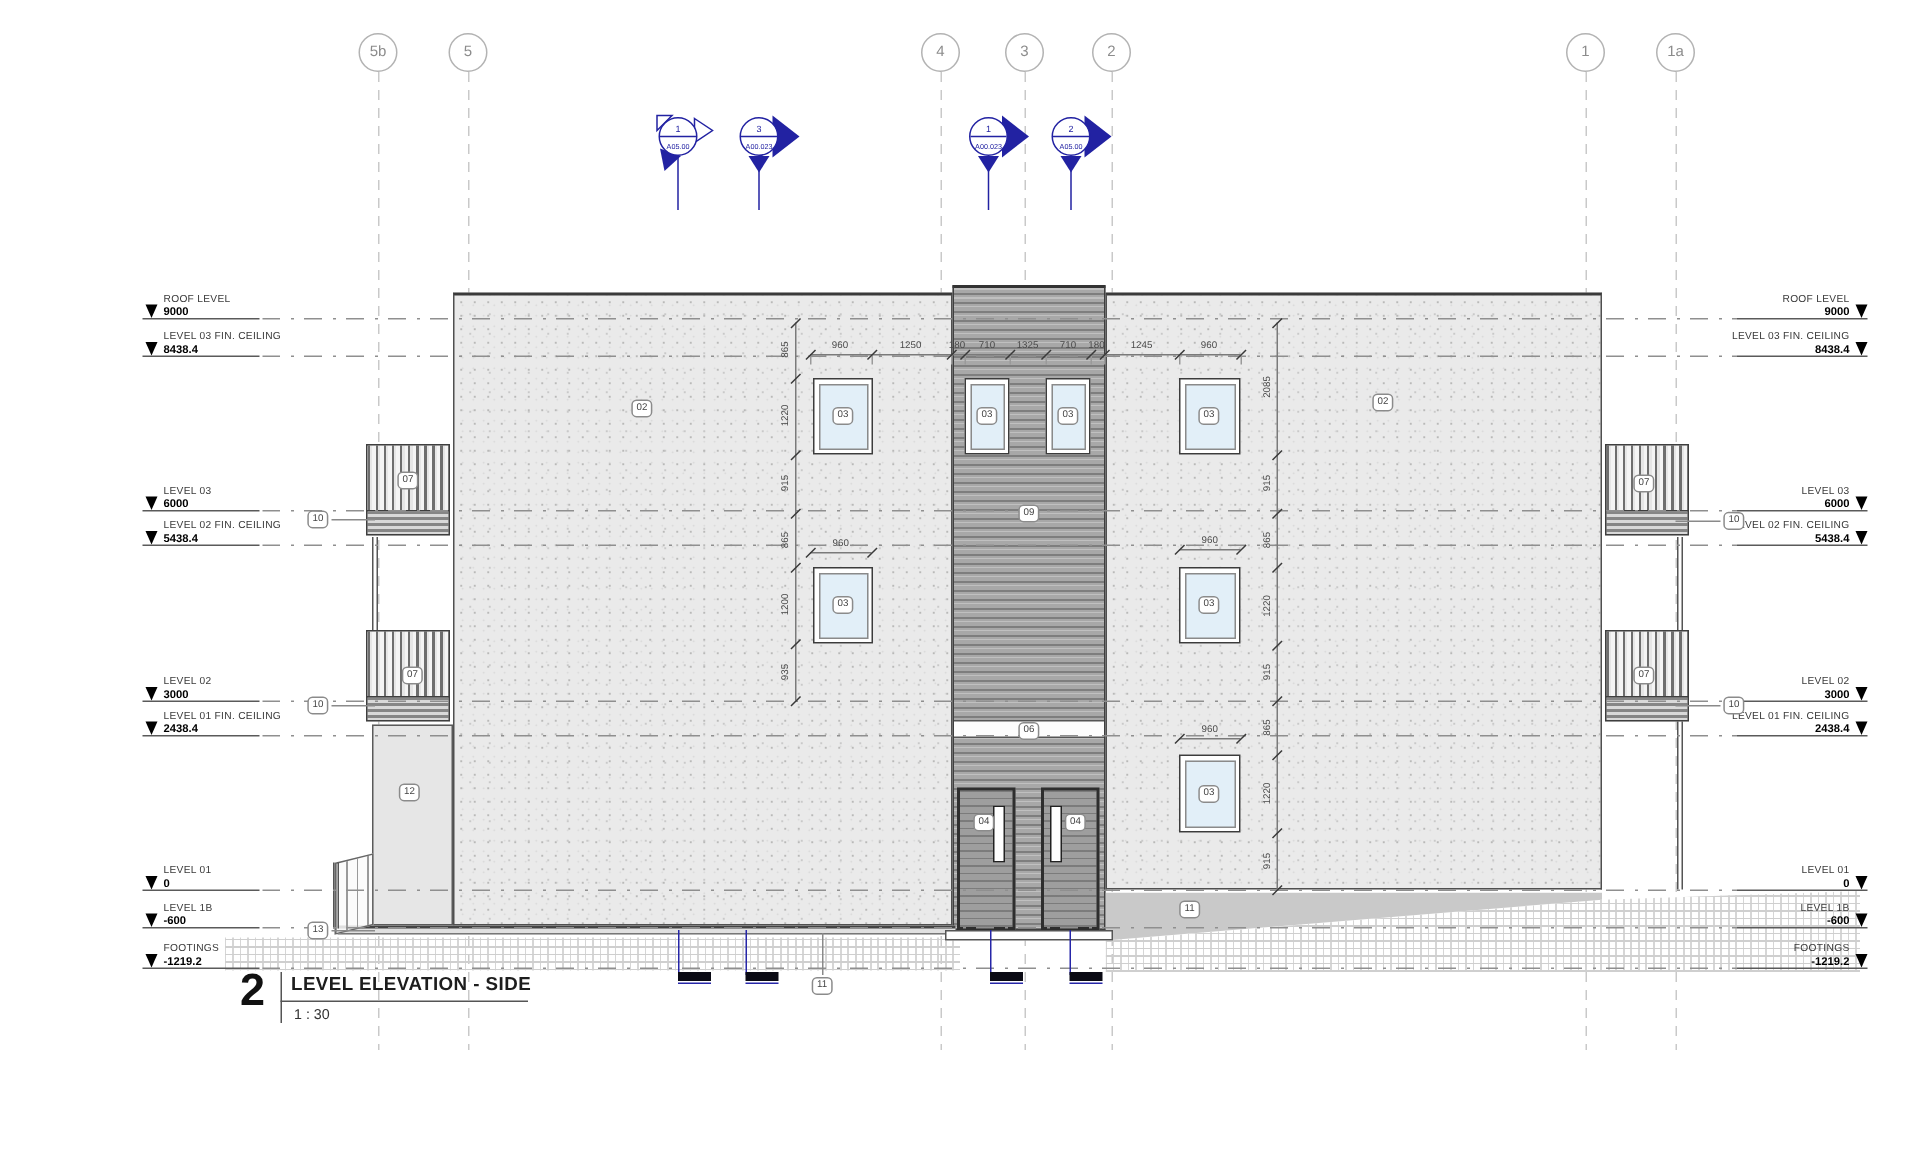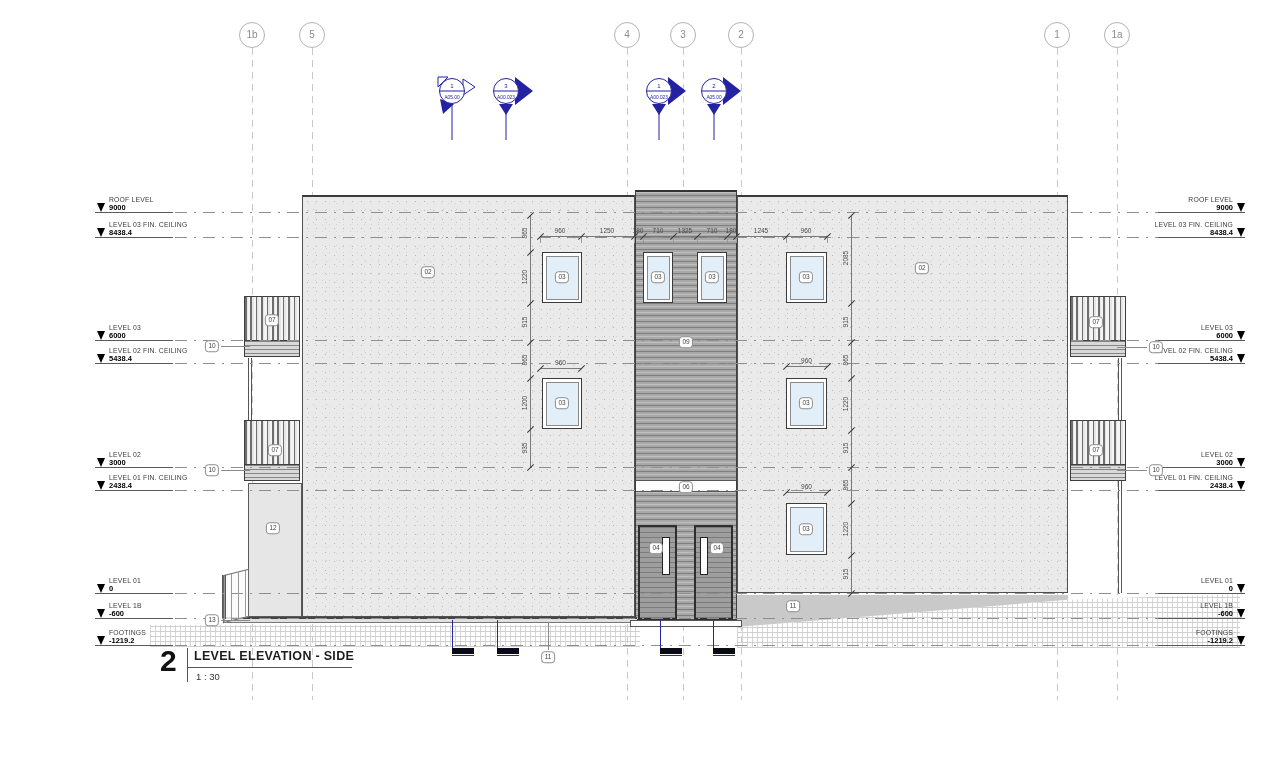--- a/index.html
+++ b/index.html
@@ -86,21 +86,21 @@
   <div class="abs hatch" style="left:150px;top:625px;width:490px;height:22px;"></div>
   <div class="abs hatch" style="left:737px;top:590px;width:503px;height:58px;
               clip-path:polygon(0 64%,65.8% 17%,100% 7%,100% 100%,0 100%);"></div>
   <div class="abs" style="left:223px;top:572px;width:26px;height:48px;border:1px solid #666;background:rgba(250,250,250,.85);
               background-image:repeating-linear-gradient(90deg,#9a9a9a 0 1px,transparent 1px 7px);
               transform:skewY(-14deg);z-index:18;"></div>
   <div class="abs post" style="left:222px;top:575px;height:44px;"></div>
 
   <div id="layer-grids">
       <div class="grid-line" style="left: 252px; top: 48px; height: 652px;"></div>
-      <div class="grid-bubble" style="left: 239px; top: 22px;">1b</div>
+      <div class="grid-bubble" style="left: 239px; top: 22px;">5b</div>
       <div class="grid-line" style="left: 312px; top: 48px; height: 652px;"></div>
       <div class="grid-bubble" style="left: 299px; top: 22px;">5</div>
       <div class="grid-line" style="left: 627px; top: 48px; height: 652px;"></div>
       <div class="grid-bubble" style="left: 614px; top: 22px;">4</div>
       <div class="grid-line" style="left: 683px; top: 48px; height: 652px;"></div>
       <div class="grid-bubble" style="left: 670px; top: 22px;">3</div>
       <div class="grid-line" style="left: 741px; top: 48px; height: 652px;"></div>
       <div class="grid-bubble" style="left: 728px; top: 22px;">2</div>
       <div class="grid-line" style="left: 1057px; top: 48px; height: 652px;"></div>
       <div class="grid-bubble" style="left: 1044px; top: 22px;">1</div>

